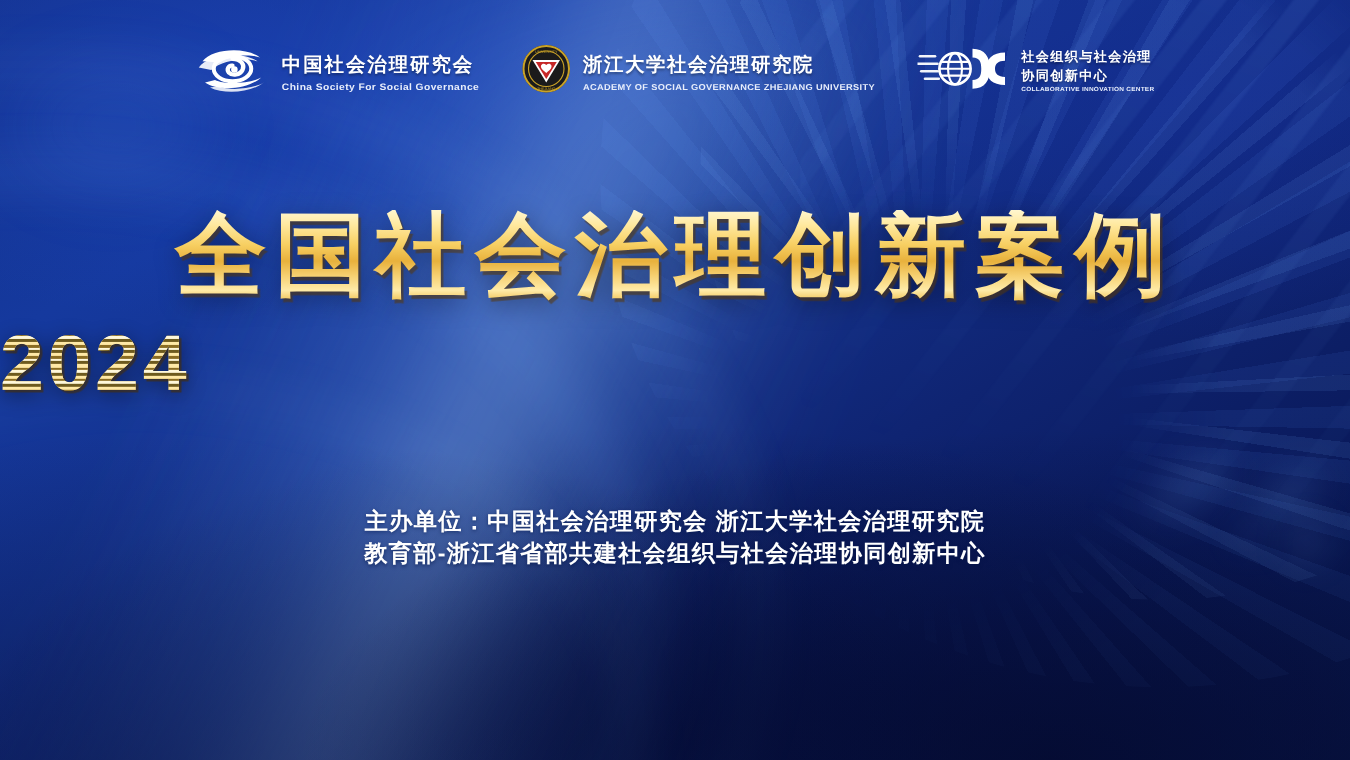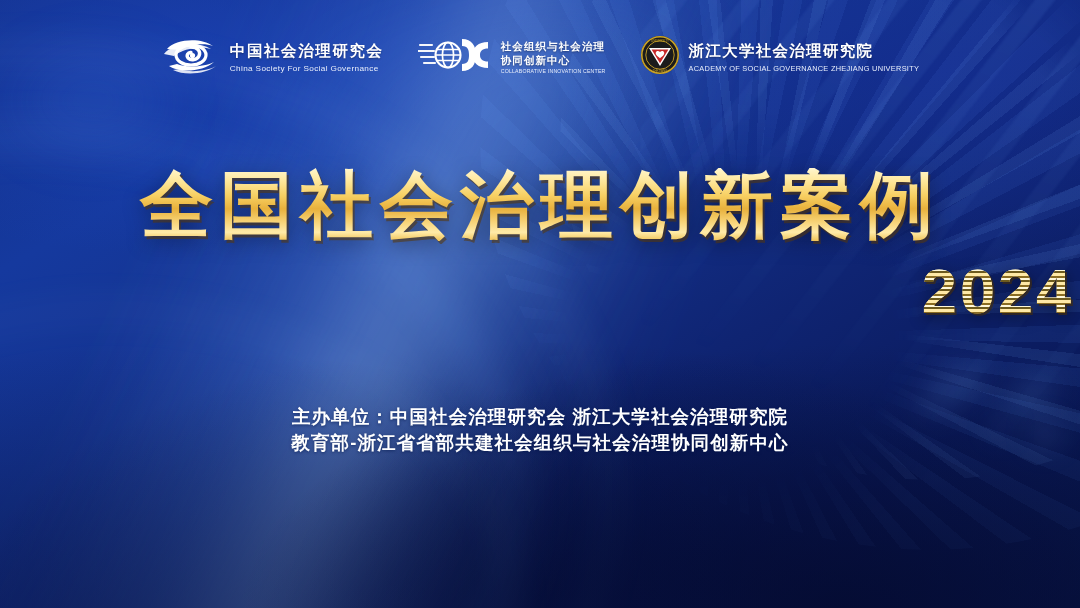--- a/index.html
+++ b/index.html
@@ -110,21 +110,21 @@
     display:flex; align-items:center; justify-content:center; gap:34px;
   }
   .logo{ display:flex; align-items:center; gap:9px; }
   .logo-mark{ flex:0 0 auto; display:block; }
   .logo-txt{ display:flex; flex-direction:column; justify-content:center; gap:2px; }
   .logo-cn{
     color:#ffffff; font-weight:700; letter-spacing:1.6px; white-space:nowrap;
     text-shadow:0 1px 2px rgba(0,0,0,.35);
   }
   .logo-en{
-    color:#e8eefc; white-space:nowrap; font-weight:400;
+    color:#e8eefc; white-space:nowrap; font-weight:700;
     transform:scaleY(.92);
   }
   .lg1 .logo-cn{ font-size:15.5px; }
   .lg1 .logo-en{ font-size:8.2px; letter-spacing:.35px; }
   .lg2 .logo-cn{ font-size:15.5px; letter-spacing:1.3px; }
   .lg2 .logo-en{ font-size:7.4px; letter-spacing:.28px; }
   .lg3 .logo-cn{ font-size:10.5px; letter-spacing:1.1px; line-height:1.28; }
   .lg3 .logo-en{ font-size:5.2px; letter-spacing:.2px; }
   .lg3 .logo-txt{ gap:1px; }
 
@@ -139,21 +139,21 @@
         #f6d071 72%, #ffeba8 88%, #f0c356 100%);
     -webkit-background-clip:text; background-clip:text;
     color:transparent; -webkit-text-fill-color:transparent;
     filter:drop-shadow(2px 3px 0 rgba(88,55,6,.55)) drop-shadow(0 4px 10px rgba(0,0,0,.35));
   }
 
   .title-sub{
     margin-top:19px;
     font-size:63px; font-weight:700; letter-spacing:6px; line-height:1.0;
     white-space:nowrap;
-    display:flex; align-items:center; justify-content:flex-end; gap:6px;
+    display:flex; align-items:center; justify-content:flex-start; gap:6px;
   }
   .year{
     font-size:63px; font-weight:700; letter-spacing:3px;
     background:
       repeating-linear-gradient(180deg,
         #fff8da 0px, #fff8da 2px,
         #6d5a1e 2px, #6d5a1e 4.5px,
         #ffe9a6 4.5px, #ffe9a6 7px,
         #8a6c22 7px, #8a6c22 9px),
       linear-gradient(180deg,#fff3c2,#e5b63f);
@@ -218,20 +218,41 @@
             <path d="M30 12 C37 12, 40 17, 38 21 C36 25, 30 26, 27 23 C25 20.5, 27 17, 30 17.5" fill="none" stroke="#ffffff" stroke-width="3.4" stroke-linecap="round"></path>
             <circle cx="31.5" cy="20.5" r="2.6" fill="#ffffff"></circle>
           </svg>
         </span>
         <span class="logo-txt">
           <span class="logo-cn">中国社会治理研究会</span>
           <span class="logo-en">China Society For Social Governance</span>
         </span>
       </div>
 
+      <div class="logo lg2">
+        <span class="logo-mark">
+          <svg width="40" height="40" viewBox="0 0 40 40">
+            <circle cx="20" cy="20" r="19" fill="#1b1b1b"></circle>
+            <circle cx="20" cy="20" r="18.2" fill="none" stroke="#c9a227" stroke-width="1.6"></circle>
+            <circle cx="20" cy="20" r="14.2" fill="none" stroke="#c9a227" stroke-width=".9"></circle>
+            <path d="M9 13 h22 l-11 18 z" fill="#ffffff"></path>
+            <path d="M11.6 14.6 h16.8 l-8.4 13.6 z" fill="#c62828"></path>
+            <path d="M20 17 c2.6 -2.4 5.6 .3 3.6 3 c-1 1.4 -2.6 2.4 -3.6 3.3 c-1 -.9 -2.6 -1.9 -3.6 -3.3 c-2 -2.7 1 -5.4 3.6 -3 z" fill="#ffffff"></path>
+            <g fill="#c9a227" font-size="3" font-family="'Liberation Sans',sans-serif">
+              <text x="20" y="7" text-anchor="middle">UNIVERSITY</text>
+              <text x="20" y="37" text-anchor="middle">ZHEJIANG</text>
+            </g>
+          </svg>
+        </span>
+        <span class="logo-txt">
+          <span class="logo-cn">浙江大学社会治理研究院</span>
+          <span class="logo-en">ACADEMY OF SOCIAL GOVERNANCE ZHEJIANG UNIVERSITY</span>
+        </span>
+      </div>
+
       <div class="logo lg3">
         <span class="logo-mark">
           <svg width="74" height="42" viewBox="0 0 74 42">
             <g stroke="#ffffff" stroke-width="2.1" stroke-linecap="round" opacity=".95">
               <path d="M2 11 h12"></path>
                 <path d="M0 17 h16"></path>
                 <path d="M3 23 h13"></path>
                 <path d="M6 29 h11"></path>
             </g>
             <circle cx="30" cy="21" r="12.5" fill="none" stroke="#ffffff" stroke-width="2.1"></circle>
@@ -241,41 +262,20 @@
             <path d="M70 8 C60 8 55 13 55 21 C55 29 60 34 70 34 L70 27.5 C64.5 27.5 62 25 62 21 C62 17 64.5 14.5 70 14.5 Z" fill="#ffffff"></path>
           </svg>
         </span>
         <span class="logo-txt">
           <span class="logo-cn">社会组织与社会治理</span>
           <span class="logo-cn">协同创新中心</span>
           <span class="logo-en">COLLABORATIVE INNOVATION CENTER</span>
         </span>
       </div>
 
-      <div class="logo lg2">
-        <span class="logo-mark">
-          <svg width="40" height="40" viewBox="0 0 40 40">
-            <circle cx="20" cy="20" r="19" fill="#1b1b1b"></circle>
-            <circle cx="20" cy="20" r="18.2" fill="none" stroke="#c9a227" stroke-width="1.6"></circle>
-            <circle cx="20" cy="20" r="14.2" fill="none" stroke="#c9a227" stroke-width=".9"></circle>
-            <path d="M9 13 h22 l-11 18 z" fill="#ffffff"></path>
-            <path d="M11.6 14.6 h16.8 l-8.4 13.6 z" fill="#c62828"></path>
-            <path d="M20 17 c2.6 -2.4 5.6 .3 3.6 3 c-1 1.4 -2.6 2.4 -3.6 3.3 c-1 -.9 -2.6 -1.9 -3.6 -3.3 c-2 -2.7 1 -5.4 3.6 -3 z" fill="#ffffff"></path>
-            <g fill="#c9a227" font-size="3" font-family="'Liberation Sans',sans-serif">
-              <text x="20" y="7" text-anchor="middle">UNIVERSITY</text>
-              <text x="20" y="37" text-anchor="middle">ZHEJIANG</text>
-            </g>
-          </svg>
-        </span>
-        <span class="logo-txt">
-          <span class="logo-cn">浙江大学社会治理研究院</span>
-          <span class="logo-en">ACADEMY OF SOCIAL GOVERNANCE ZHEJIANG UNIVERSITY</span>
-        </span>
-      </div>
-
     </div>
 
     <div class="titles">
       <div class="title-main">全国社会治理创新案例</div>
       <div class="title-sub">
         <span class="year">2024</span>
       </div>
     </div>
 
     <div class="organizers">

